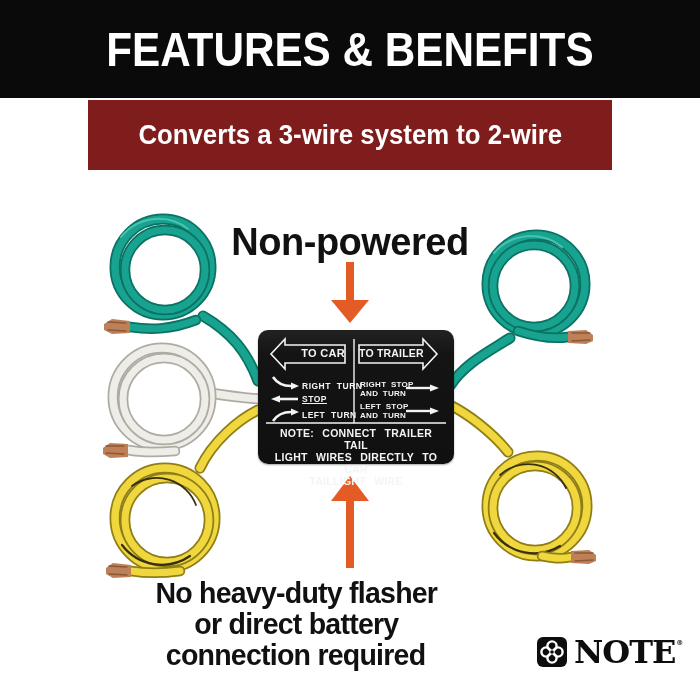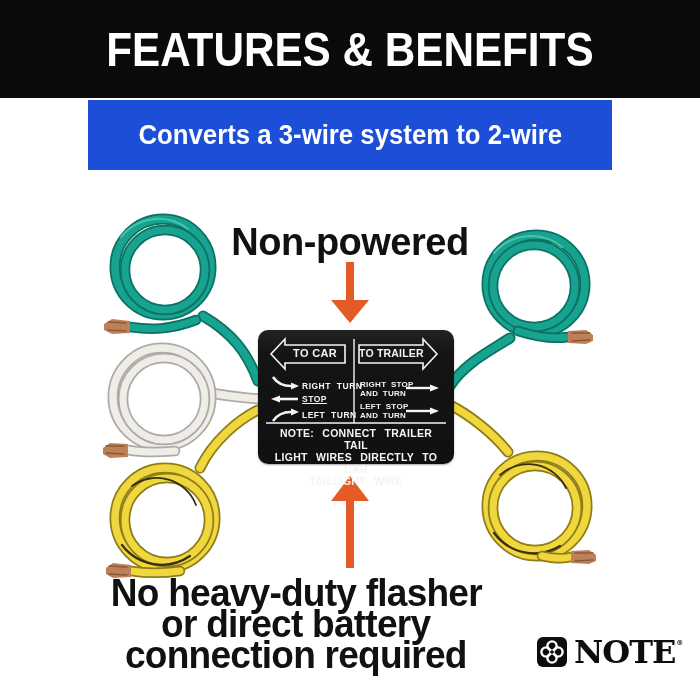--- a/index.html
+++ b/index.html
@@ -12,48 +12,48 @@
   .top-banner {
     position:absolute; left:0; top:0; width:700px; height:98px;
     background:#0a0a0a; display:flex; align-items:center; justify-content:center;
   }
   .top-banner .t {
     color:#fff; font-weight:bold; font-size:48px; letter-spacing:0px;
     transform:scaleX(0.88); transform-origin:center; white-space:nowrap;
   }
   .sub-banner {
     position:absolute; left:88px; top:100px; width:524px; height:70px;
-    background:#1d4ed8; display:flex; align-items:center; justify-content:center;
+    background:#7f1d1d; display:flex; align-items:center; justify-content:center;
   }
   .sub-banner .t {
     color:#fff; font-weight:bold; font-size:28px;
     transform:scaleX(0.92); transform-origin:center; white-space:nowrap;
   }
   
   .callout-top {
     position:absolute; left:0; top:221px; width:700px; text-align:center;
     color:#111; font-weight:bold; font-size:38px; letter-spacing:-0.5px;
   }
   .callout-bottom {
     position:absolute; left:0; top:577px; width:592px;
     display:flex; flex-direction:column; align-items:center;
-    color:#111; font-weight:bold; font-size:39px; line-height:31px; letter-spacing:-0.8px;
+    color:#111; font-weight:bold; font-size:30px; line-height:31px; letter-spacing:-0.8px;
   }
   .callout-bottom div { transform:scaleX(0.95); transform-origin:center; white-space:nowrap; }
   
   .wires { position:absolute; left:0; top:0; width:700px; height:700px; }
   
   .converter-box {
     position:absolute; left:258px; top:330px; width:196px; height:134px;
     background:linear-gradient(180deg,#222 0%, #141414 18%, #101010 100%);
     border-radius:10px; box-shadow:0 1px 2px rgba(0,0,0,.35);
   }
   .converter-box .box-art { position:absolute; left:0; top:0; width:196px; height:134px; }
   .bx-txt { position:absolute; color:#f4f4f4; font-weight:bold; white-space:nowrap; }
-  .hdr-car      { left:27px;  top:17px; width:60px; text-align:center; font-size:11px; letter-spacing:.3px; }
+  .hdr-car      { left:27px;  top:17px; width:60px; text-align:right; font-size:11px; letter-spacing:.3px; }
   .hdr-trailer  { left:101px; top:17px; width:64px; text-align:center; font-size:10.5px; letter-spacing:.2px; }
   .lrow         { font-size:8.5px; letter-spacing:.5px; word-spacing:3px; }
   .lrow-1 { left:44px; top:51px; }
   .lrow-2 { left:44px; top:64px;text-decoration:underline; }
   .lrow-3 { left:44px; top:80px; }
   .rrow { font-size:8px; letter-spacing:.3px; word-spacing:2px; line-height:9px; }
   .rrow-1 { left:102px; top:50px; }
   .rrow-2 { left:102px; top:72px; }
   .note {
     position:absolute; left:6px; top:97px; width:184px; text-align:center;

